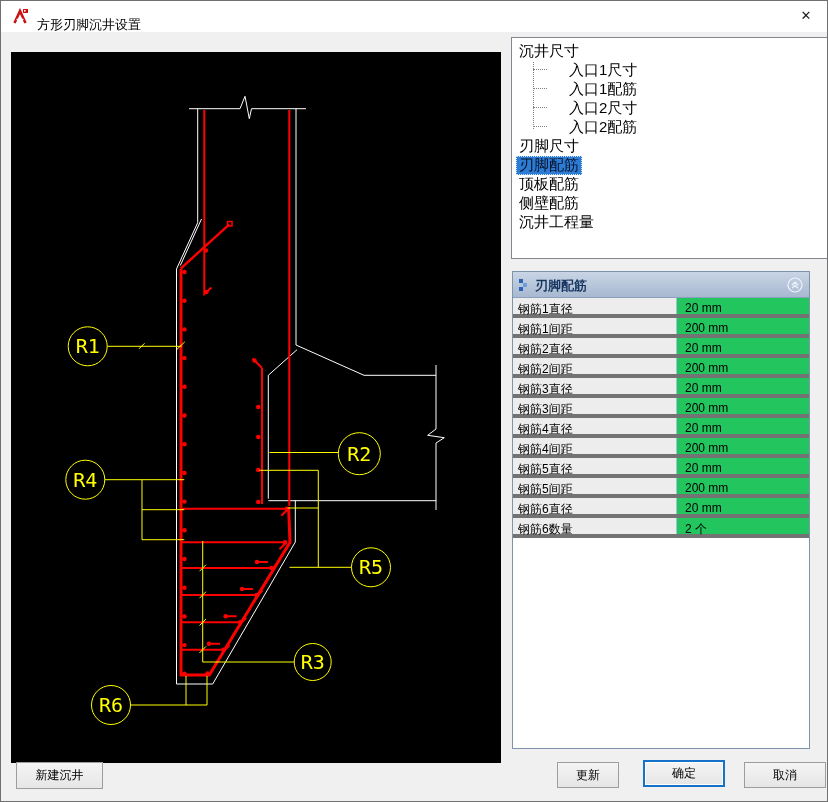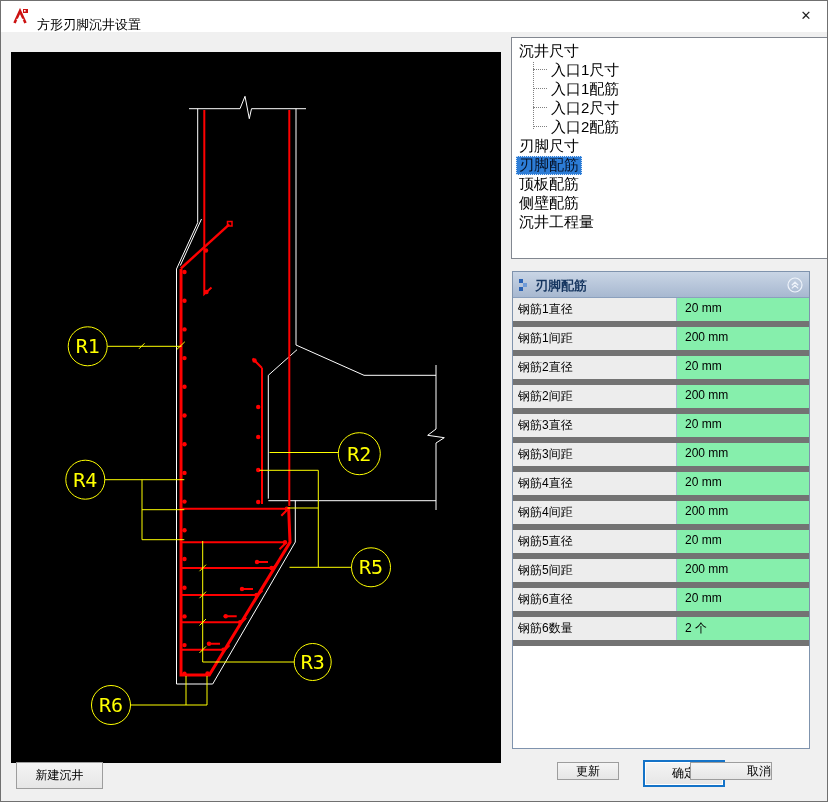--- a/index.html
+++ b/index.html
@@ -10,39 +10,39 @@
   #title-icon{position:absolute;left:11px;top:7px;width:17px;height:17px;}
   #title-text{position:absolute;left:36px;top:7px;font-size:13px;color:#000;margin-top:8px;}
   #close-btn{position:absolute;right:6px;top:3px;width:30px;height:24px;text-align:center;line-height:24px;font-size:13px;color:#222;cursor:default;}
   
   #canvas{position:absolute;left:10px;top:35px;width:490px;height:711px;background:#000;margin-top:16px;}
   
   #tree{position:absolute;left:510px;top:36px;width:356px;height:222px;background:#fff;border:1px solid #828790;padding-top:3px;font-size:15px;color:#000;overflow:hidden;}
   .tree-row{position:relative;height:19px;line-height:19px;white-space:nowrap;}
   .tree-row .lbl{display:inline-block;padding:0 3px;height:19px;line-height:18px;}
   .tree-root .lbl{margin-left:4px;}
-  .tree-child .lbl{margin-left:36px;}
+  .tree-child .lbl{margin-left:54px;}
   .tree-child::before{content:"";position:absolute;left:21px;top:9px;width:14px;border-top:1px dotted #808080;}
   #tree-vline{position:absolute;left:21px;top:24px;height:67px;border-left:1px dotted #808080;}
   .tree-sel{background:#2c7cd6;color:#061126;outline:1px dotted #cfe2f7;outline-offset:-1px;}
   
   #props{position:absolute;left:511px;top:270px;width:298px;height:478px;background:#fff;border:1px solid #7f93ad;}
   #props-header{position:relative;height:26px;background:linear-gradient(#c9d5e5,#a7b8d0);border-bottom:1px solid #8ba0bd;}
   #props-header-icon{position:absolute;left:5px;top:6px;width:12px;height:14px;}
   #props-title{position:absolute;left:22px;top:5px;font-size:13px;font-weight:bold;color:#15355f;}
   #collapse-btn{position:absolute;right:6px;top:5px;width:16px;height:16px;}
-  .prow{display:flex;height:29px;border-bottom:6px solid #737373;font-size:12px;}
+  .prow{display:flex;height:20px;border-bottom:4px solid #737373;font-size:12px;}
   .prow .pl{width:164px;background:#ededed;border-right:1px solid #a7bcd9;padding:3px 0 0 5px;color:#000;}
-  .prow .pv{flex:1;background:#86efac;padding:3px 12px 0 8px;color:#000;}
-  
-  .btn{position:absolute;height:18px;background:linear-gradient(#f4f4f4,#e6e6e6);border:1px solid #9d9d9d;font-size:12px;color:#000;text-align:center;padding:0;}
+  .prow .pv{flex:1;background:#22c55e;padding:3px 12px 0 8px;color:#000;}
+  
+  .btn{position:absolute;height:26px;background:linear-gradient(#f4f4f4,#e6e6e6);border:1px solid #9d9d9d;font-size:12px;color:#000;text-align:center;padding:0;}
   #btn-new{left:15px;top:761px;width:87px;height:27px;}
   #btn-update{left:556px;top:761px;width:62px;}
   #btn-ok{left:642px;top:759px;width:82px;height:27px;border:2px solid #1473c8;box-shadow:inset 0 0 0 1px #fff;}
-  #btn-cancel{left:689px;top:761px;width:82px;text-align:right;}
+  #btn-cancel{left:743px;top:761px;width:82px;}
   svg text{font-family:"DejaVu Sans Mono","Liberation Mono",monospace;}
 </style>
 </head>
 <body>
 
 <div id="win">
 
   <div id="titlebar">
     <svg id="title-icon" viewBox="0 0 17 17">
       <path d="M2.5 15 L8 3 L13.5 15" fill="none" stroke="#cc1111" stroke-width="2.6"></path>

